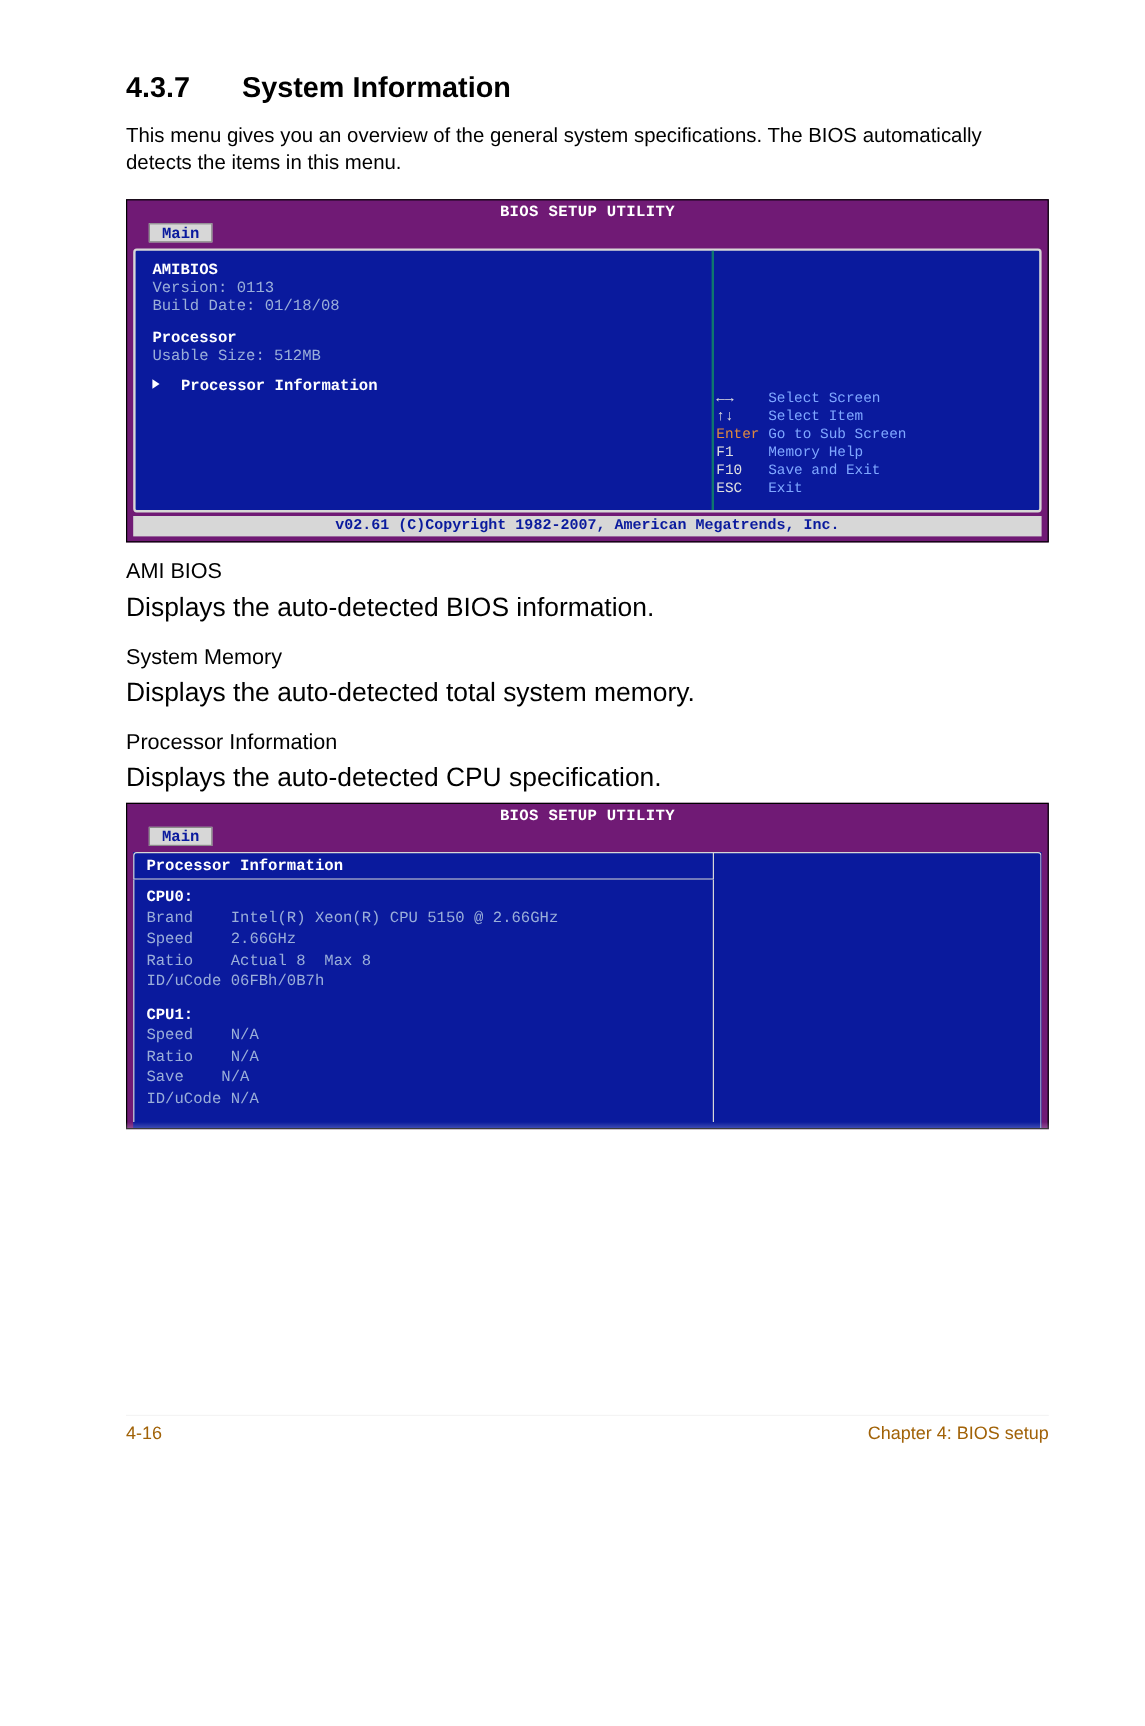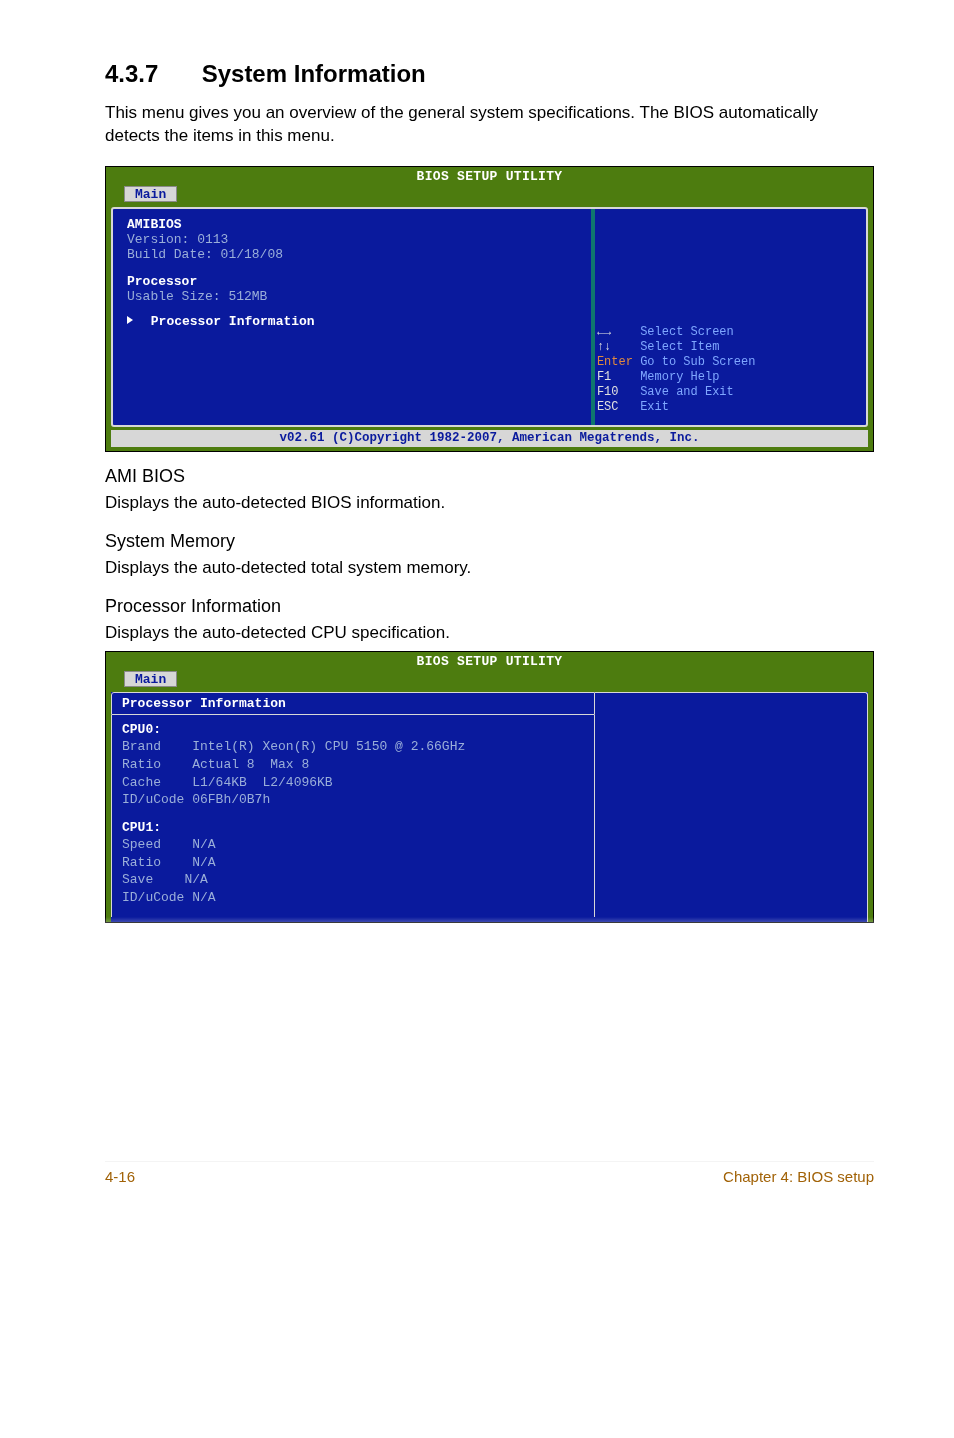--- a/index.html
+++ b/index.html
@@ -12,26 +12,26 @@
     padding: 60px 80px 30px 105px;
   }
   .section-title {
     font-size: 24px;
     font-weight: bold;
     margin-bottom: 14px;
   }
   .section-num { display: inline-block; width: 90px; }
   .intro { font-size: 17px; line-height: 1.35; margin-bottom: 18px; }
   .heading { font-size: 18px; font-weight: normal; margin-top: 10px; margin-bottom: 6px; }
-  .para { font-size: 17px; margin-bottom: 18px; }
+  .para { font-size: 22px; margin-bottom: 18px; }
 
   
   .bios-wrap {
     border: 1px solid #000;
-    background: #4d7c0f;
+    background: #701a75;
     width: 100%;
     font-family: "Courier New", monospace;
     font-size: 13px;
     color: #e8e8e8;
     margin-bottom: 14px;
   }
   .bios-header {
     color: #fff;
     text-align: center;
     padding: 2px 0 2px 0;
@@ -53,21 +53,21 @@
     display: flex;
     border: 2px solid #d7d7d7;
     margin: 3px 5px;
     border-radius: 3px;
     background: #0a1a9d;
     min-height: 220px;
   }
   .bios-left {
     flex: 0 0 64%;
     padding: 8px 10px 12px 14px;
-    border-right: 4px solid #0f766e;
+    border-right: 2px solid #0f766e;
   }
   .bios-right {
     flex: 1;
     position: relative;
     padding: 10px 10px 12px 14px;
     color: #7fa7ff;
   }
   .bios-right .hints {
     position: absolute;
     bottom: 10px;
@@ -206,22 +206,22 @@
   <div class="bios-header">BIOS SETUP UTILITY</div>
   <div class="tab-strip">
     <span class="tab">Main</span>
   </div>
   <div class="bios2-body">
     <div class="bios2-left">
       <div class="bios2-left-top">Processor Information</div>
       <div class="bios2-left-main">
         <div class="row bold">CPU0:</div>
         <div class="row dim">Brand    Intel(R) Xeon(R) CPU 5150 @ 2.66GHz</div>
+        <div class="row dim">Speed    2.66GHz</div>
         <div class="row dim">Ratio    Actual 8  Max 8</div>
-        <div class="row dim">Cache    L1/64KB  L2/4096KB</div>
         <div class="row dim">ID/uCode 06FBh/0B7h</div>
         <div style="height:10px"></div>
         <div class="row bold">CPU1:</div>
         <div class="row dim">Speed    N/A</div>
         <div class="row dim">Ratio    N/A</div>
         <div class="row dim">Save    N/A</div>
         <div class="row dim">ID/uCode N/A</div>
       </div>
     </div>
     <div class="bios2-right"></div>

